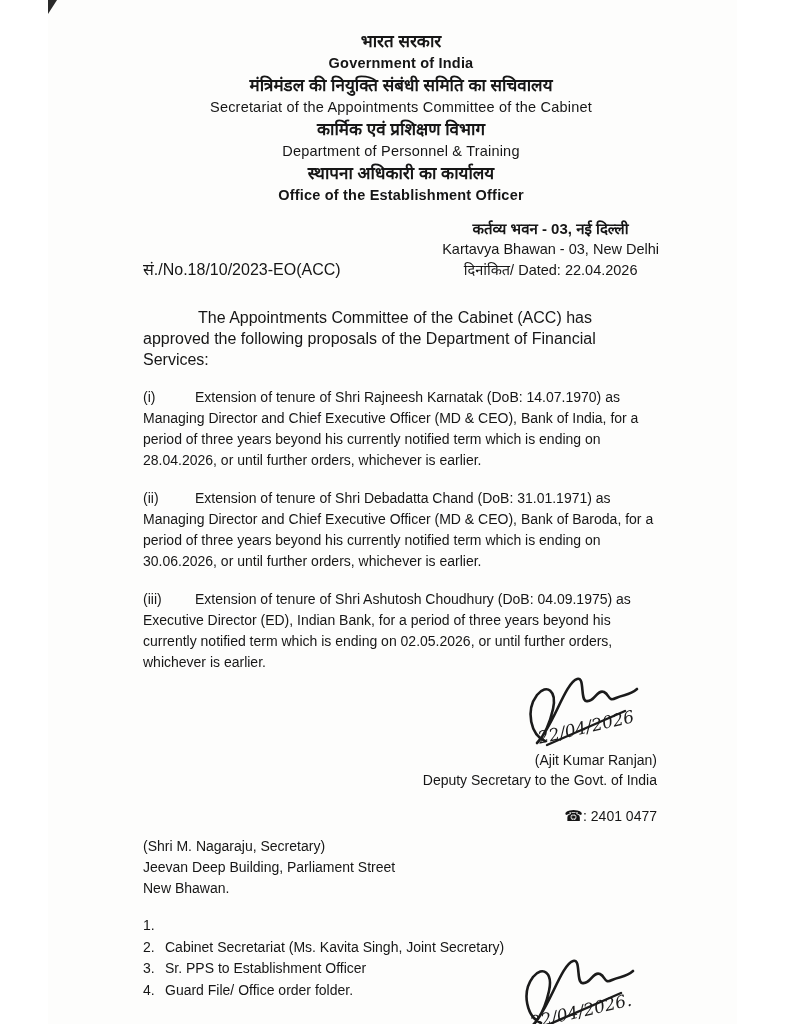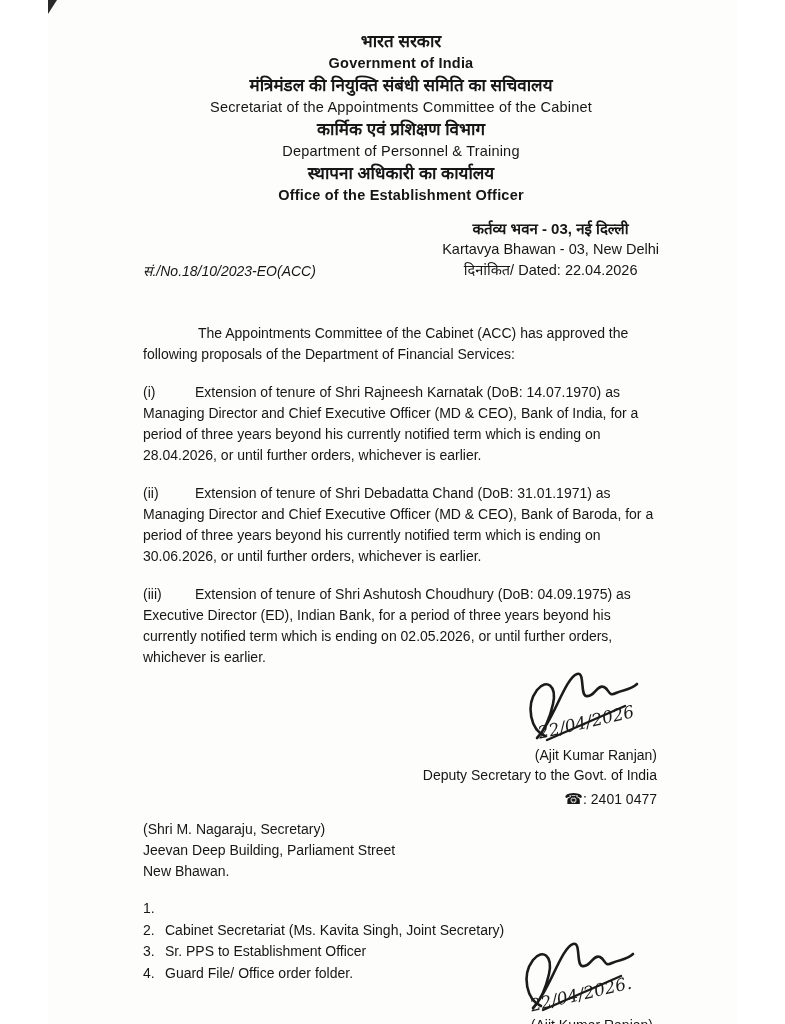--- a/index.html
+++ b/index.html
@@ -25,28 +25,28 @@
   .letterhead { text-align: center; }
   .lh-hi { font-size: 17px; font-weight: 600; line-height: 23px; }
   .lh-en { font-size: 14.5px; font-weight: 500; line-height: 21px; letter-spacing: 0.2px; }
   .lh-en-bold { font-weight: 600; }
 
   
   .meta-row {
     display: flex; justify-content: space-between; align-items: flex-end;
     margin-top: 12px;
   }
-  .ref-no { font-size: 14px; padding-bottom: 1px; font-style: italic; }
+  .ref-no { font-size: 16px; padding-bottom: 1px; }
   .addr-block { text-align: center; font-size: 14.5px; line-height: 21px; }
   .addr-hi { font-size: 15px; font-weight: 600; }
 
   
   .intro {
-    margin: 42px 0 0 0;
-    font-size: 14px; line-height: 21px;
+    margin: 26px 0 0 0;
+    font-size: 16px; line-height: 21px;
     text-indent: 55px;
   }
   .item { margin: 17px 0 0 0; font-size: 14px; line-height: 21px; }
   .item .num { display: inline-block; width: 52px; }
 
   
   .sig-block { text-align: right; font-size: 14px; line-height: 20px; }
   .sig1 { margin-top: 2px; margin-right: 2px; }
   .sig-art { position: relative; display: inline-block; width: 190px; height: 74px; }
   .sig-art svg { position: absolute; left: 0; top: 0; }
@@ -55,21 +55,21 @@
     font-family: "DejaVu Serif", serif;
     font-style: italic;
     font-size: 17px;
     white-space: nowrap;
     transform: rotate(-13deg);
     color: #1b1b1b;
   }
   .hand-date-1 { left: 70px; top: 42px; }
   .hand-date-2 { left: 66px; top: 44px; }
   .sig-name { margin-top: -4px; }
-  .phone-line { margin-top: 4px; }
+  .phone-line { margin-top: 16px; }
   .phone-line .tel-ic { font-size: 15px; }
 
   
   .recipient { margin-top: 10px; font-size: 14px; line-height: 21px; }
 
   .copy-heading { margin: 26px 0 0 0; font-size: 14px; }
 
   .copy-list { margin: 16px 0 0 0; font-size: 14px; line-height: 21.5px; }
   .copy-list .row { display: flex; }
   .copy-list .n { width: 22px; }

